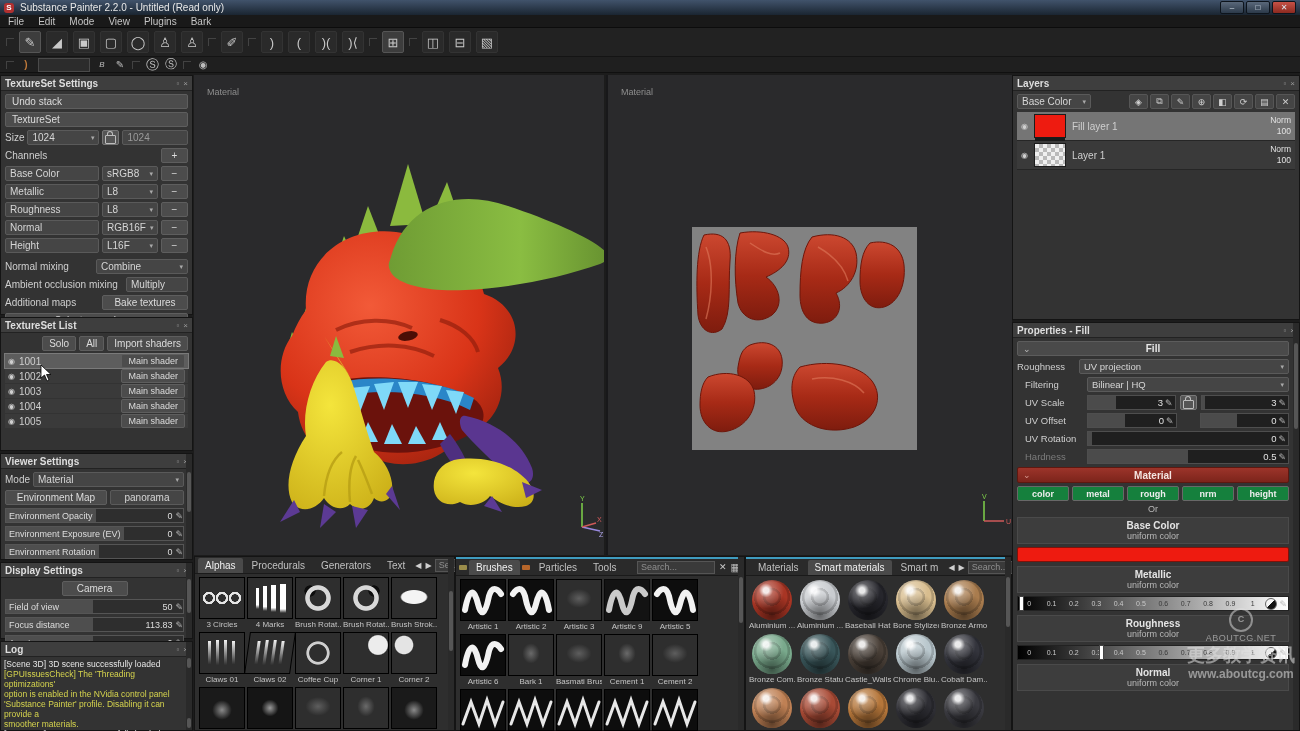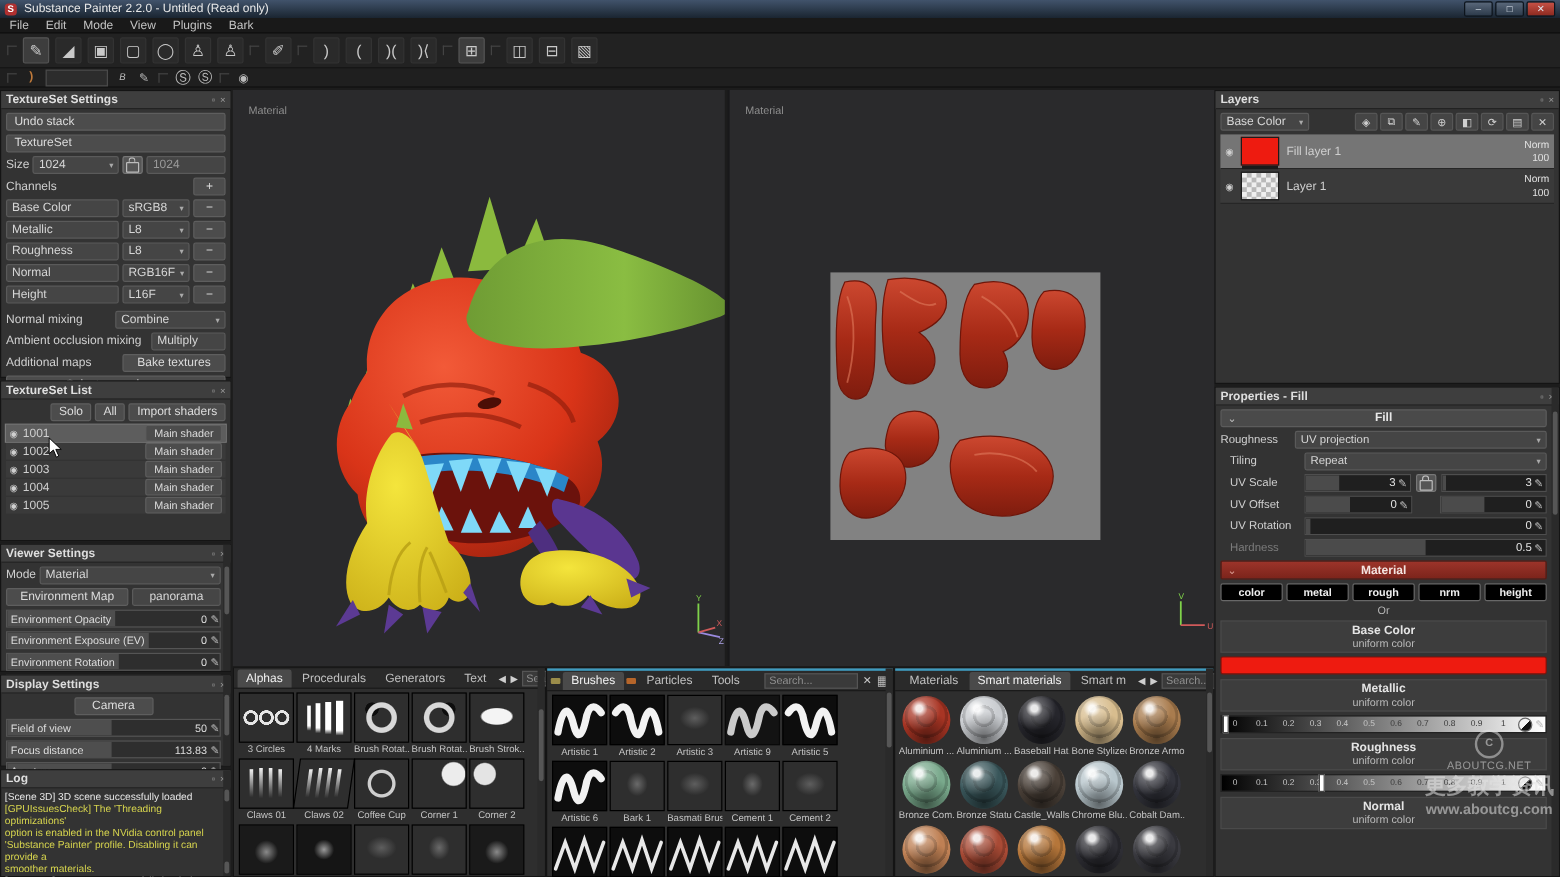--- a/index.html
+++ b/index.html
@@ -149,21 +149,21 @@
   .pslider .fillseg{position:absolute;left:0;top:0;bottom:0;background:#4b4b4b;}
   .pslider .pv{margin-left:auto;z-index:1;padding:0 2px;color:#e2e2e2;}
   .pslider .pencil{z-index:1;padding-right:2px;}
   .fillbar{height:13px;background:#4a4a4a;border:1px solid #5c5c5c;border-radius:2px;display:flex;align-items:center;
            justify-content:center;font-weight:bold;color:#e8e8e8;position:relative;margin-bottom:3px;}
   .fillbar .chev{position:absolute;left:5px;font-weight:normal;color:#bbb;font-size:9px;}
   #mat-header{height:14px;background:linear-gradient(#9c342a,#7c241b);border:1px solid #5e1810;border-radius:2px;
               display:flex;align-items:center;justify-content:center;font-weight:bold;color:#f4e4e0;position:relative;margin-bottom:3px;}
   #mat-header .chev{position:absolute;left:5px;color:#d89a90;font-size:9px;font-weight:normal;}
   #chanbtns{display:flex;gap:3px;margin-bottom:3px;}
-  .chanbtn{flex:1;height:13px;background:#000000;border:1px solid #686868;border-radius:2px;display:flex;
+  .chanbtn{flex:1;height:13px;background:#15803d;border:1px solid #686868;border-radius:2px;display:flex;
            align-items:center;justify-content:center;font-weight:bold;color:#eee;font-size:9px;}
   .block{background:#3d3d3d;border:1px solid #4a4a4a;text-align:center;padding:2px 0;margin-bottom:3px;}
   .block .bt{font-weight:bold;color:#e4e4e4;}
   .block .bs{color:#b9b9b9;font-size:9px;}
   #bc-bar{height:13px;background:#ee1b10;border:1px solid #7e120a;border-radius:2px;margin-bottom:4px;}
   .grad{height:13px;background:linear-gradient(to right,#000,#fff);border:1px solid #222;position:relative;
         margin-bottom:4px;display:flex;}
   .ticks{position:absolute;left:0;right:24px;top:0;bottom:0;display:flex;align-items:center;font-size:7px;}
   .ticks span{flex:1;text-align:center;}
   .ticks span:nth-child(-n+6){color:#c9c9c9;}
@@ -973,23 +973,23 @@
         </div>
 
       <div class="prow">
           <span class="plabel">Roughness</span>
         <span class="dd" style="flex:1">
             <span>UV projection</span>
             <span class="arr">▾</span>
           </span>
         </div>
       <div class="prow" style="padding-left:8px">
-          <span class="plabel">Tiling</span>
+          <span class="plabel">Filtering</span>
         <span class="dd" style="flex:1">
-            <span>Repeat</span>
+            <span>Bilinear | HQ</span>
             <span class="arr">▾</span>
           </span>
         </div>
 
       <div class="prow" style="padding-left:8px">
           <span class="plabel">UV Scale</span>
         <span class="pslider">
             <span class="fillseg" style="width:32%"></span>
             <span class="pv">3</span>
             <span class="pencil">✎</span>

